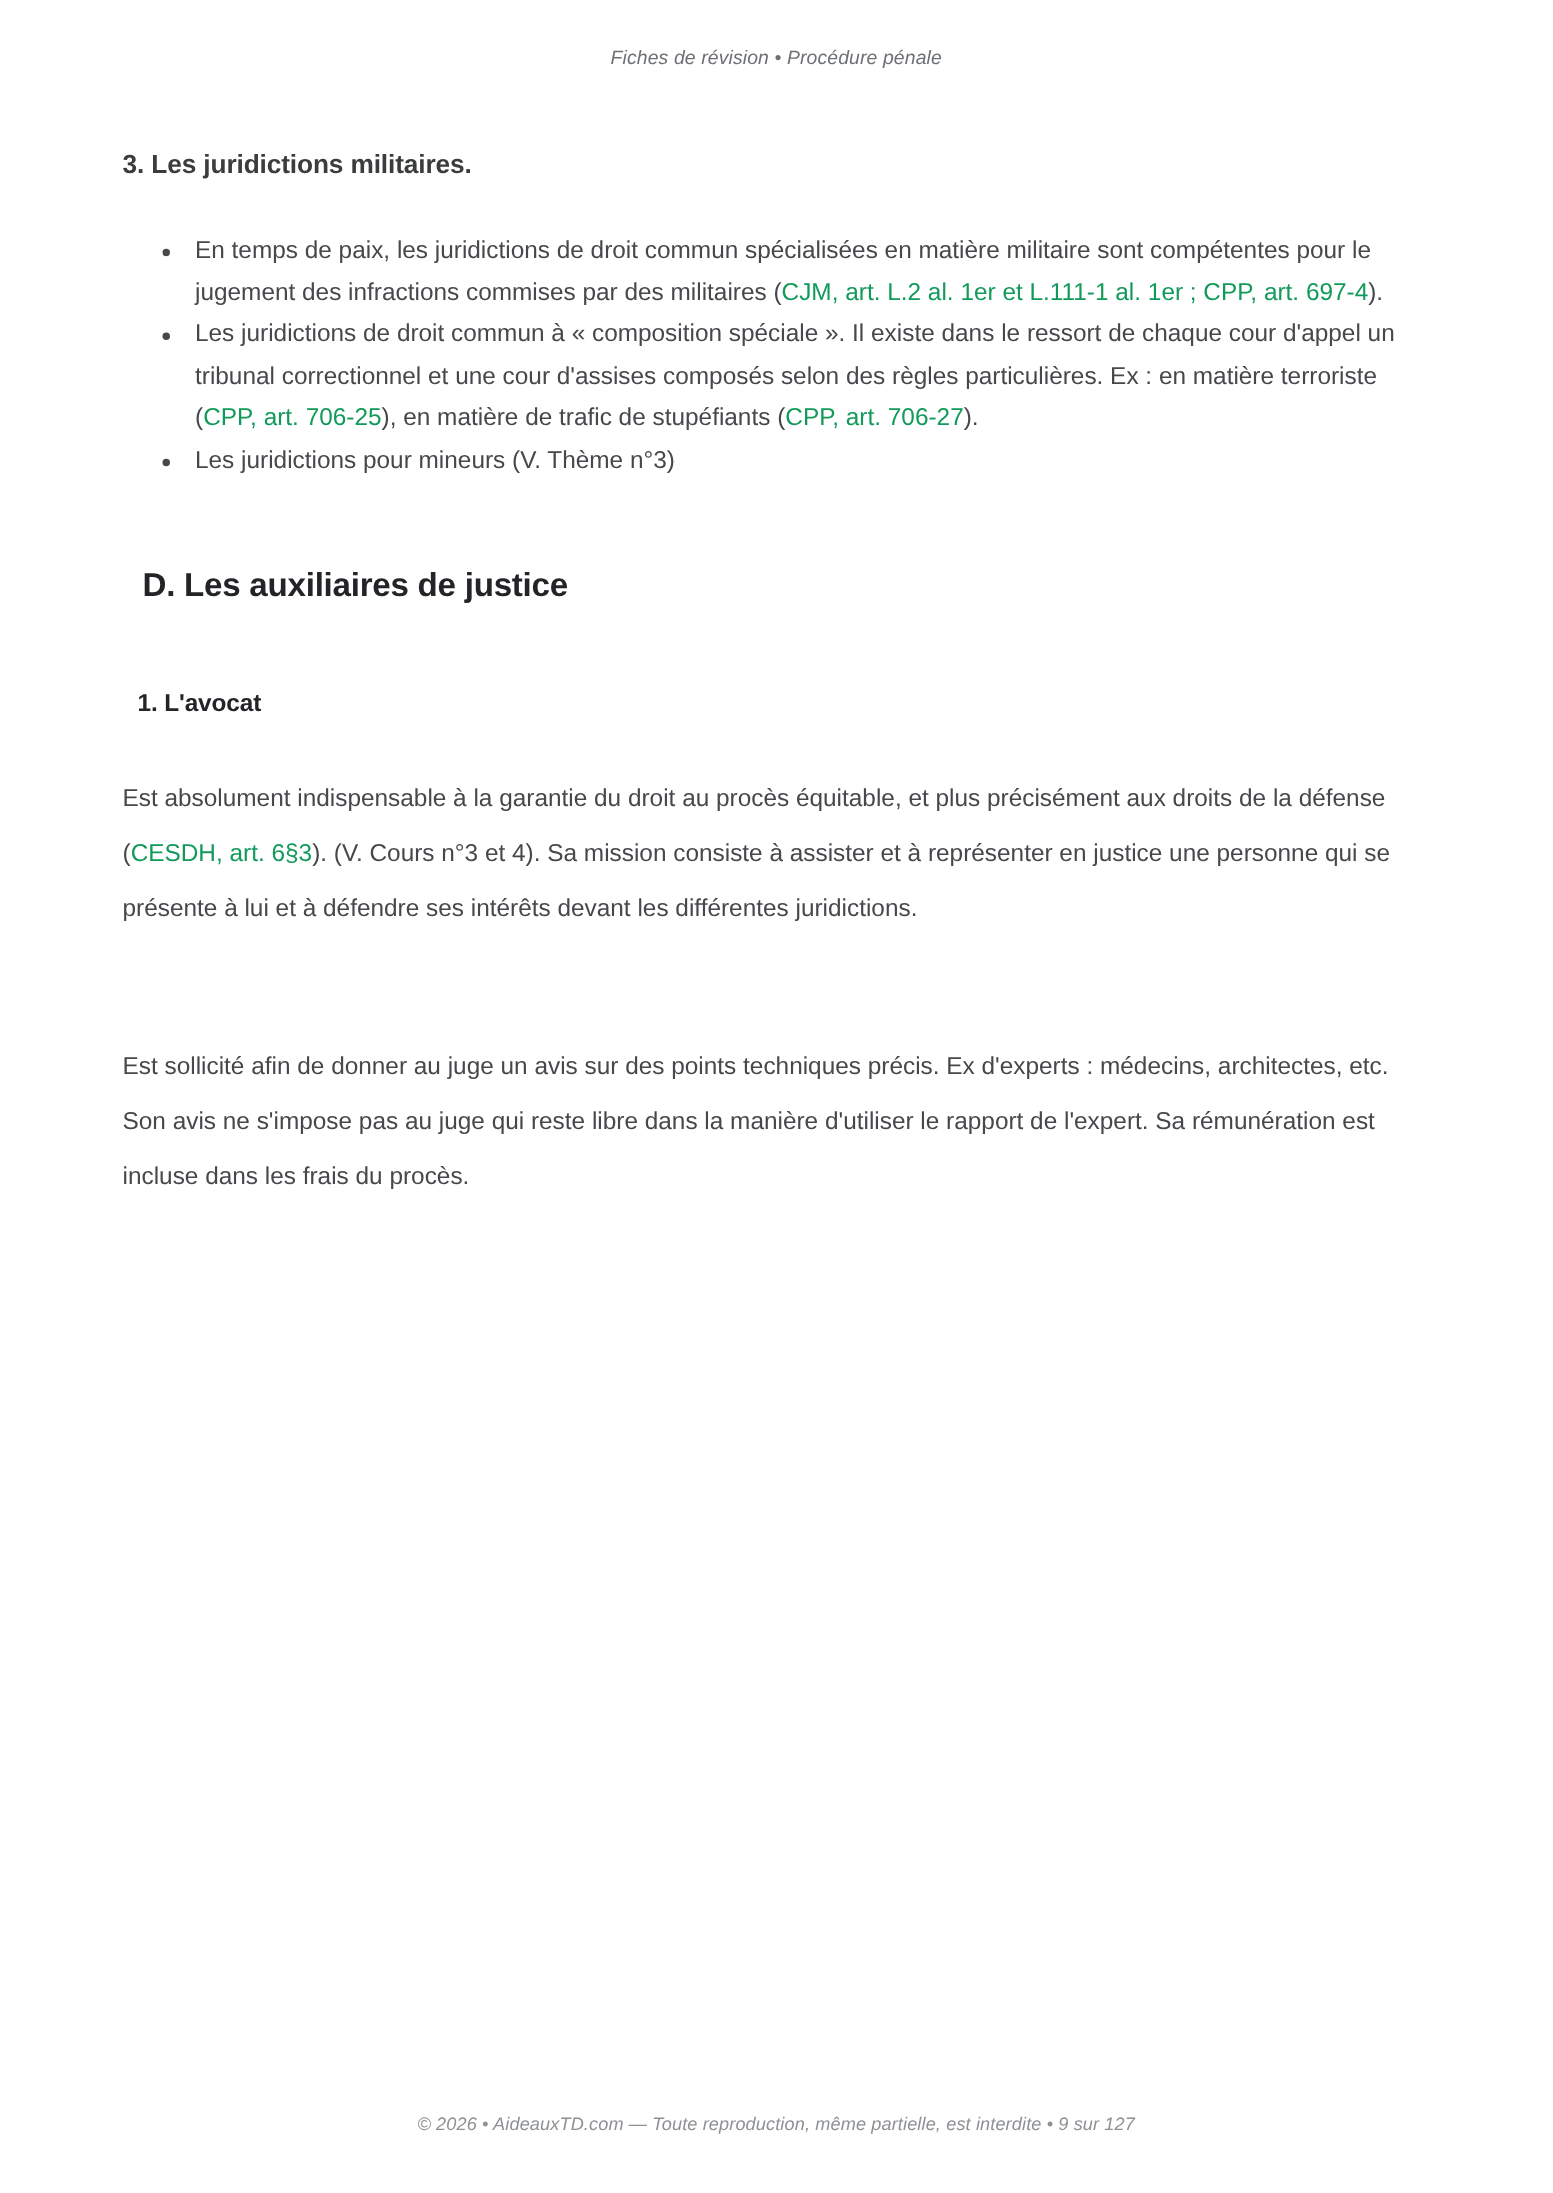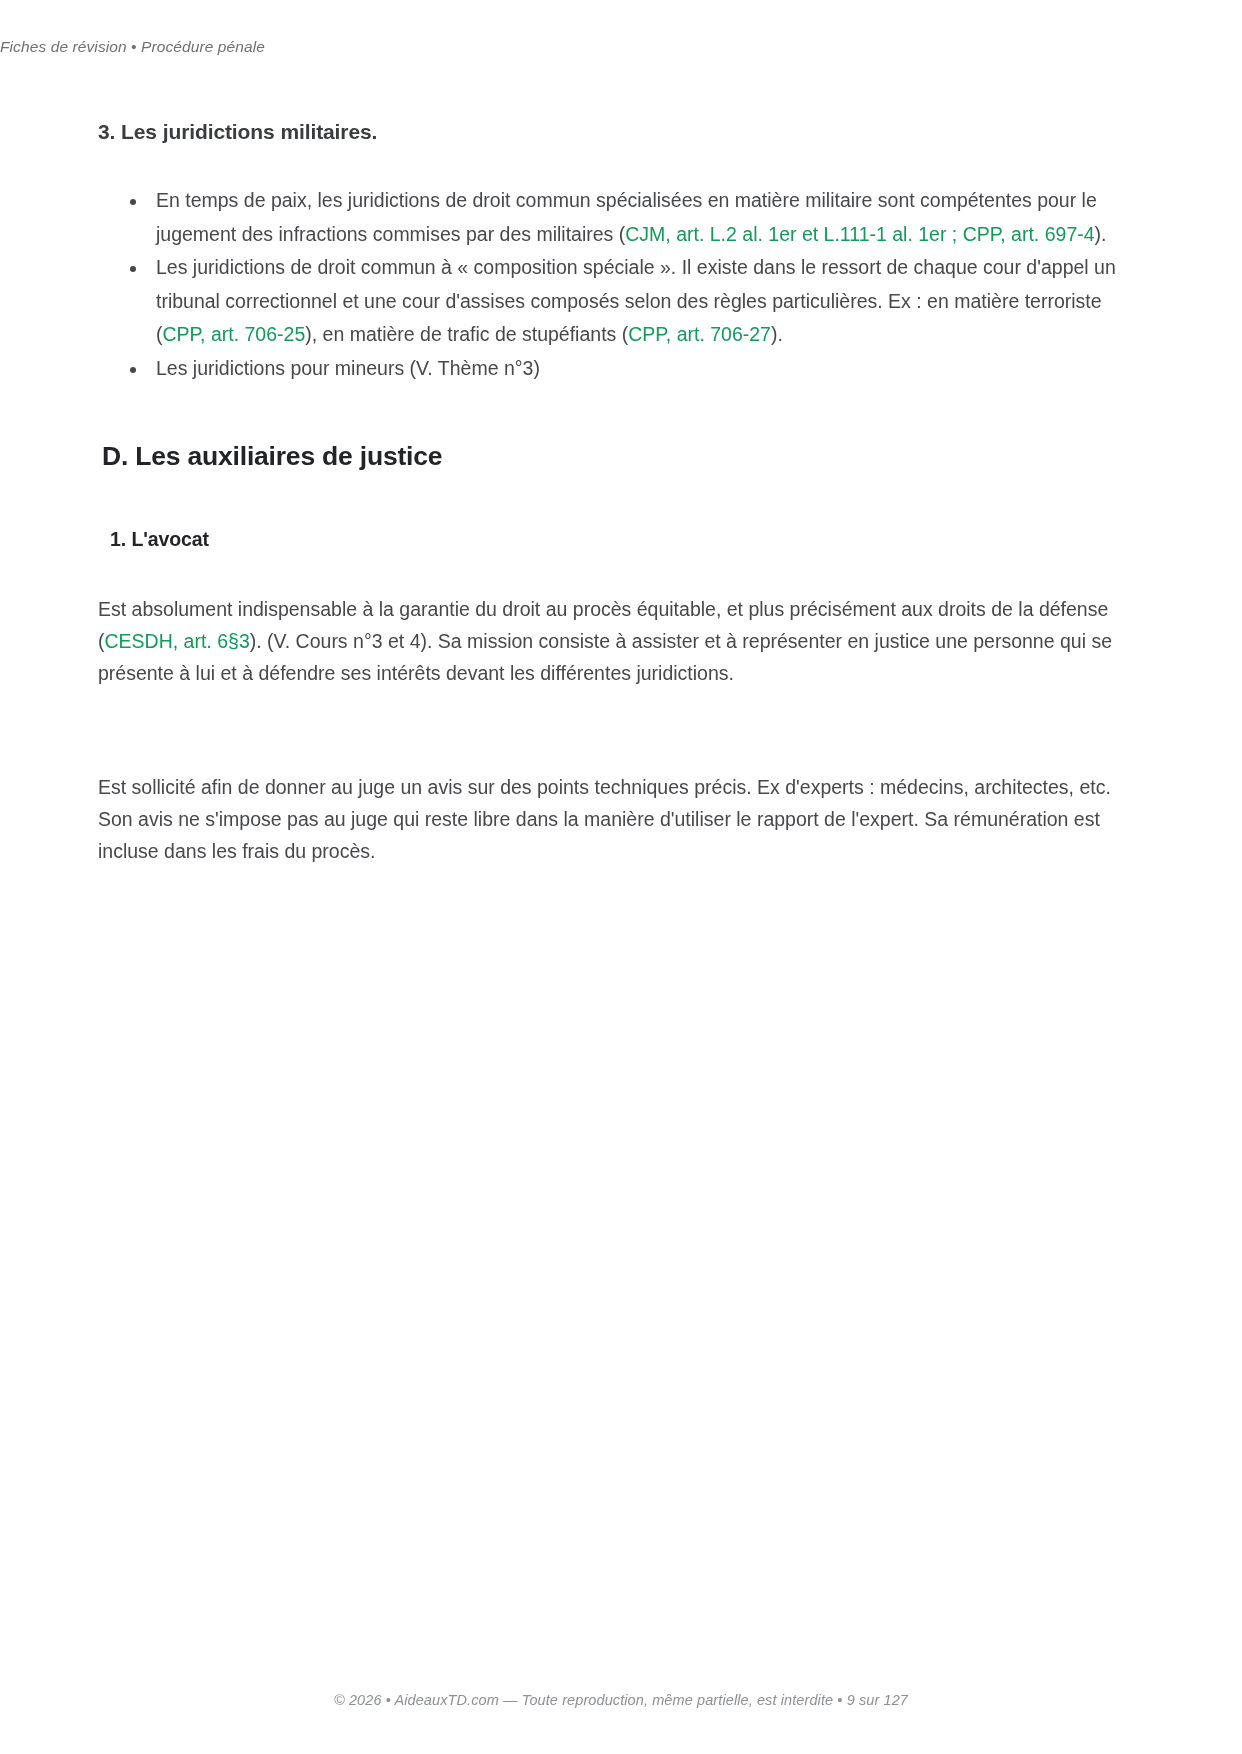--- a/index.html
+++ b/index.html
@@ -17,20 +17,21 @@
     overflow: hidden;
     box-sizing: border-box;
   }
 
   
   .run-header {
     position: absolute;
     top: 38px;
     left: 0;
     right: 0;
+    text-align: center;
     font-style: italic;
     font-size: 15.5px;
     letter-spacing: 0.1px;
     color: #6d7074;
   }
 
   
   .content {
     position: absolute;
     top: 120px;
@@ -43,21 +44,21 @@
     font-weight: bold;
     color: #3a3c3e;
     margin: 0 0 0 0;
     letter-spacing: -0.1px;
   }
 
   h1.part-title {
     font-size: 26.5px;
     font-weight: bold;
     color: #222427;
-    margin: 4px;
+    margin: 16px;
     letter-spacing: -0.2px;
   }
 
   h3.sub-title {
     font-size: 19.5px;
     font-weight: bold;
     color: #222427;
     margin: 12px;
     letter-spacing: -0.1px;
   }
@@ -81,21 +82,21 @@
     left: 32px;
     top: 15px;
     width: 6px;
     height: 6px;
     border-radius: 50%;
     background: #46484b;
   }
 
   p.body {
     font-size: 19.5px;
-    line-height: 32px;
+    line-height: 44px;
     color: #46484b;
     margin: 0;
   }
 
   .cite { color: #119a59; }
   .sp-30 { height: 30px; }
   .sp-40 { height: 40px; }
   .sp-52 { height: 52px; }
 
   

